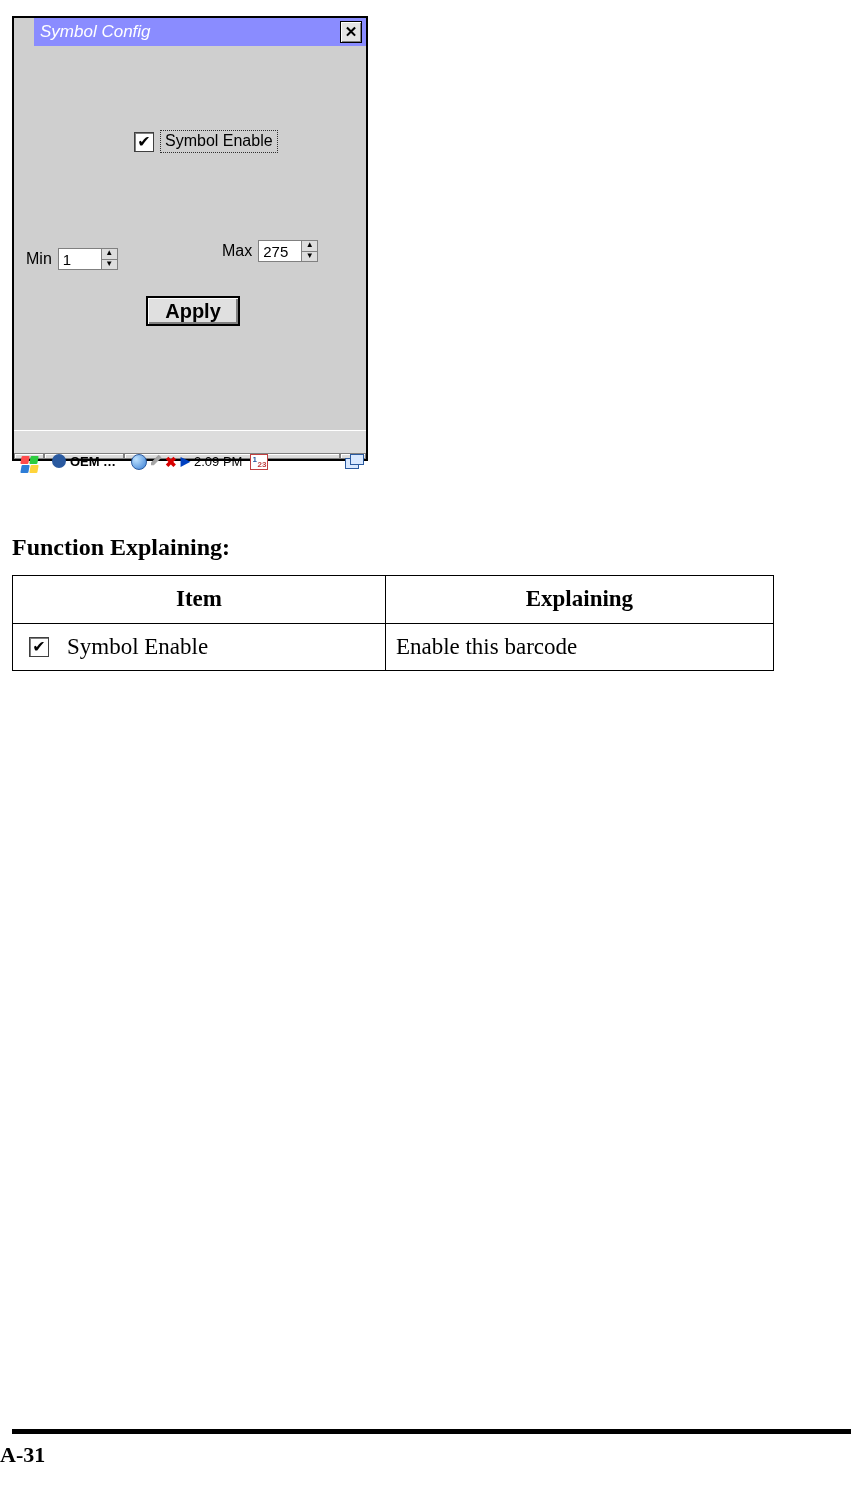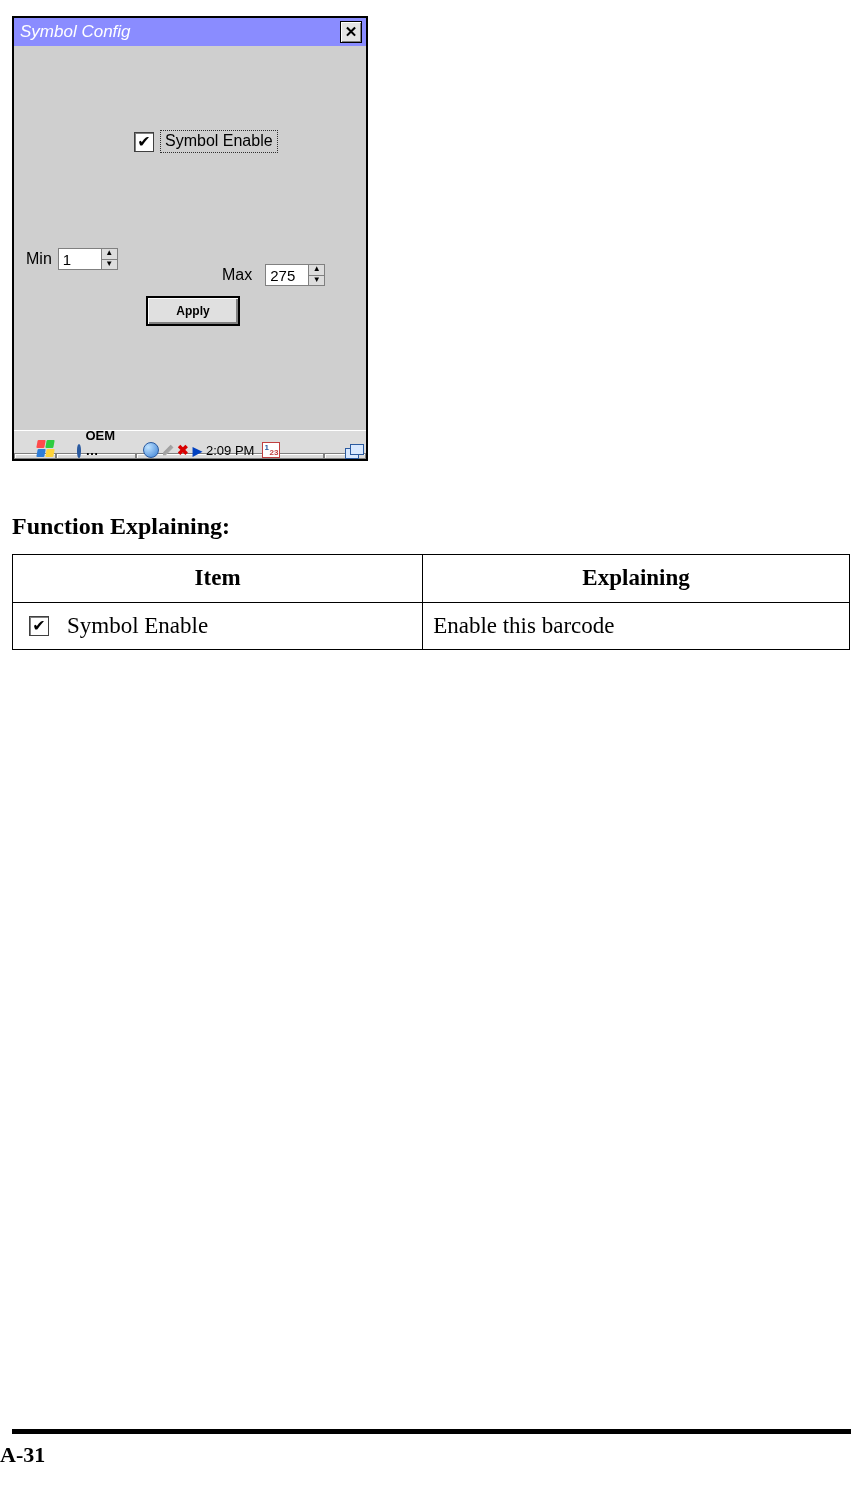--- a/index.html
+++ b/index.html
@@ -29,20 +29,21 @@
       position: relative;
       box-shadow: none;
     }
     .titlebar {
       height: 28px;
       background: linear-gradient(#8a8cff, #8a8cff);
       display: flex;
       align-items: center;
       padding: 0 4px 0 6px;
       justify-content: space-between;
+      margin-left: 20px;
     }
     .title-txt {
       font-family: Tahoma, Arial, sans-serif;
       font-size: 17px;
       font-style: italic;
       color: #fff;
     }
     .close-btn {
       width: 22px; height: 22px;
       border: 1px solid #000;
@@ -98,50 +99,50 @@
       display: flex; flex-direction: column; width: 16px;
       border-left: 1px solid #808080;
     }
     .spin-btns div {
       flex: 1; background: #ddd; border-bottom: 1px solid #808080;
       font-size: 8px; line-height: 8px; text-align: center;
     }
     .spin-btns div:last-child { border-bottom: 0; }
 
     .min-grp { position: absolute; left: 12px; top: 202px; display: flex; align-items: center; gap: 6px; }
-    .max-grp { position: absolute; left: 208px; top: 218px; display: flex; align-items: center; gap: 13px; }
+    .max-grp { position: absolute; left: 208px; top: 194px; display: flex; align-items: center; gap: 6px; }
 
     .apply-btn {
       position: absolute;
       left: 132px; top: 250px;
       width: 94px; height: 30px;
       border: 2px solid #000;
       background: #e0e0e0;
       font-family: Tahoma, Arial, sans-serif;
       font-weight: 700;
-      font-size: 12px;
+      font-size: 20px;
       box-shadow: inset 1px 1px 0 #fff, inset -2px -2px 0 #808080;
     }
     .pgname {
       position: absolute; left: 0; right: 0; top: 306px;
       text-align: center;
       font-family: Tahoma, Arial, sans-serif; font-size: 16px;
     }
 
     .taskbar {
       height: 29px;
       display: flex; align-items: stretch;
       border-top: 1px solid #fff;
       background: #dcdcdc;
     }
     .tb-cell {
       border: 1px solid #808080;
       box-shadow: inset 1px 1px 0 #fff;
-      display: flex; align-items: flex-end; justify-content: center;
-      padding: 0 20px;
+      display: flex; align-items: flex-start; justify-content: center;
+      padding: 0 4px;
       font-family: Tahoma, Arial, sans-serif;
       font-size: 13px; font-weight: 700; margin-top: 22px;
     }
     .tb-start { width: 30px; }
     .tb-oem { width: 80px; }
     .tb-tray { flex: 1; gap: 4px; justify-content: flex-start; padding-left: 6px; }
     .tb-end { width: 26px; }
     .clock-txt { font-weight: 400; }
 
     .flag {
@@ -151,25 +152,25 @@
     .f-r { background:#ff4b4b; left:2px; top:2px; }
     .f-g { background:#2ecc40; left:11px; top:2px; }
     .f-b { background:#2e7dd7; left:2px; top:11px; }
     .f-y { background:#ffd43b; left:11px; top:11px; }
     .arrow-r { font-size: 12px; color: #0040c0; }
     .net-x { color:#d80000; font-size:14px; margin-left:-4px; }
 
     .func-title {
       font-weight: 700;
       font-size: 24px;
-      margin-top: 52px;
+      margin-top: 73px;
     }
     table.expl {
       border-collapse: collapse;
-      width: 838px;
+      width: 762px;
       margin-top: 14px;
       font-size: 23px;
     }
     table.expl th, table.expl td {
       border: 1px solid #000;
       padding: 4px 10px;
       vertical-align: top;
       line-height: 1.68;
     }
     table.expl th {

